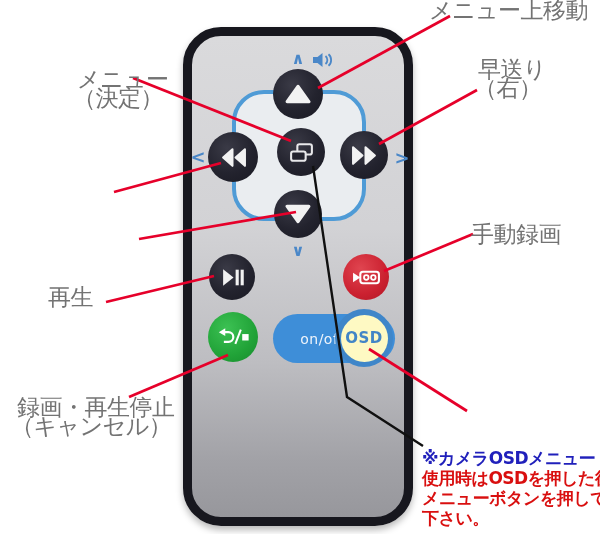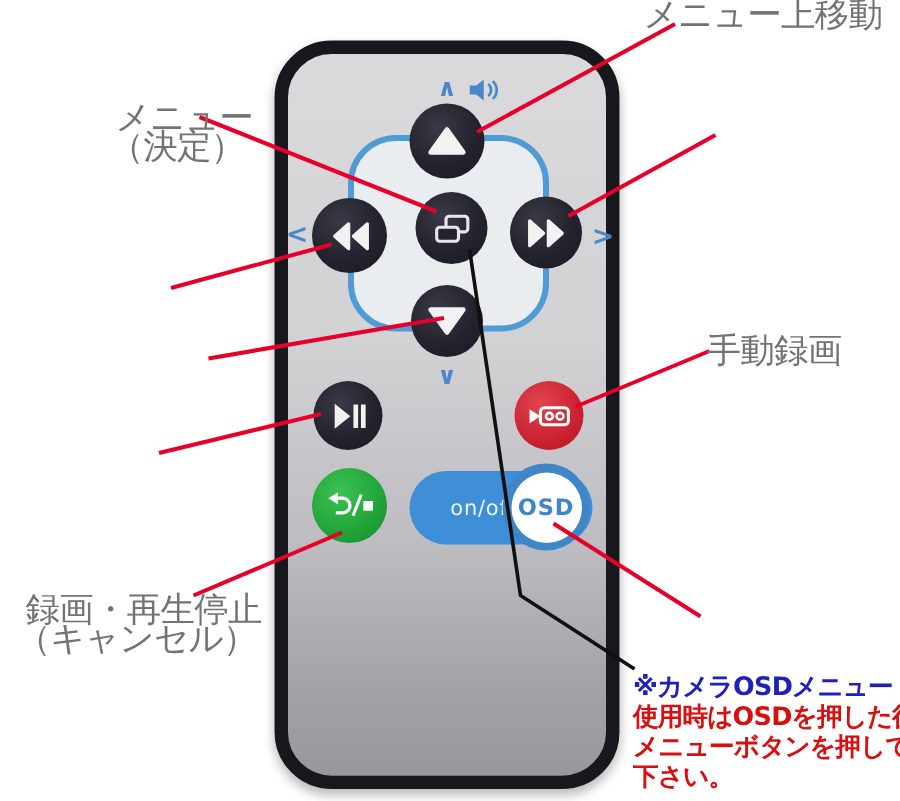--- a/index.html
+++ b/index.html
@@ -38,21 +38,21 @@
     position:absolute; left:10px; top:0; width:78px; height:49px;
     display:flex; align-items:center; justify-content:center;
     color:#eef4fb; font-size:14px; letter-spacing:.5px;
   }
   .osd-outer {
     position:absolute; left:335px; top:309px; width:58px; height:58px;
     border-radius:50%; background:#3f86c9;
     display:flex; align-items:center; justify-content:center;
   }
   .osd-inner {
-    width:47px; height:47px; border-radius:50%; background:#ffffff;
+    width:47px; height:47px; border-radius:50%; background:#fef9c3;
     display:flex; align-items:center; justify-content:center;
     color:#4285c6; font-weight:bold; font-size:15px; letter-spacing:.5px;
   }
 
   
   .mark {
     position:absolute; color:#4a87c8; font-weight:bold; font-size:16px;
     line-height:1; text-align:center;
   }
 
@@ -165,24 +165,29 @@
     <polyline class="line-black" points="313,166 347,397 423,446"></polyline>
   </svg>
 
   <div class="lbl" style="left:429px; top:1px;">メニュー上移動</div>
 
   <div class="lbl" style="left:61px; top:70px;margin-left:12px;">
     <div class="ind4">メニュー</div>
     <div>（決定）</div>
   </div>
 
+  <div class="lbl" style="left:474px; top:60px;">
+    <div class="ind4">早送り</div>
+    <div>（右）</div>
+  </div>
 
 
 
   <div class="lbl" style="left:42px; top:288px;">
+    <div class="ind6">再生</div>
   </div>
 
   <div class="lbl" style="left:471px; top:225px;">手動録画</div>
 
   <div class="lbl" style="left:11px; top:398px;">
     <div class="ind6">録画・再生停止</div>
     <div>（キャンセル）</div>
   </div>
 
 

